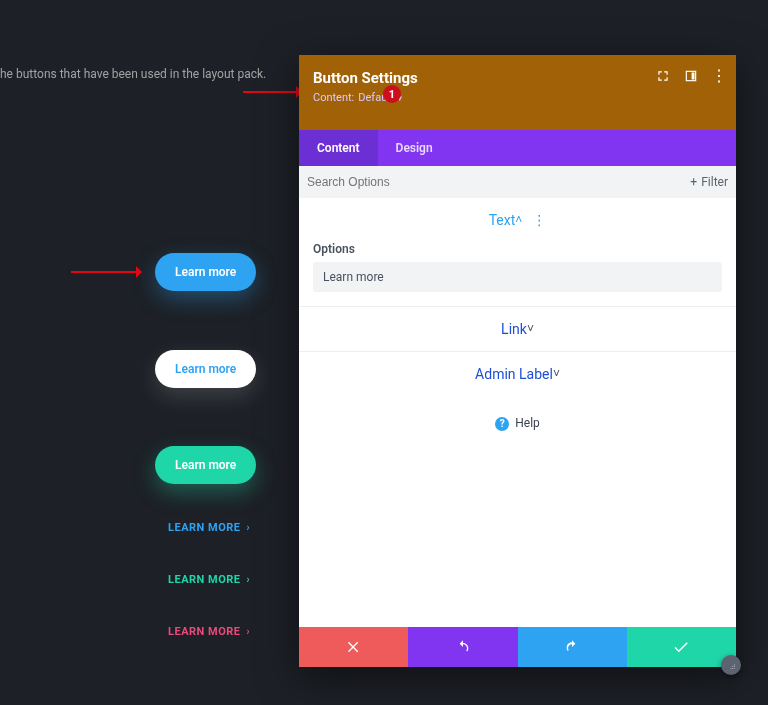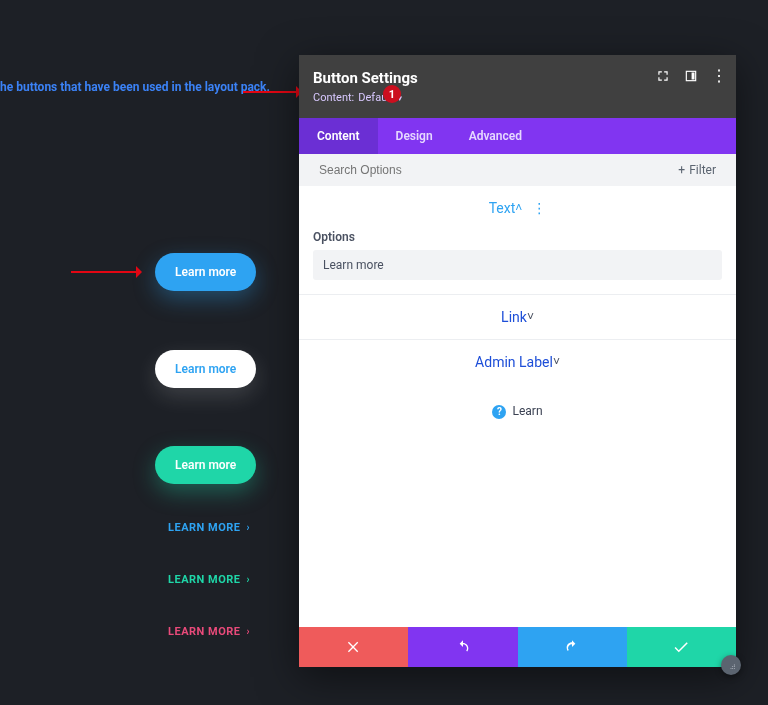--- a/index.html
+++ b/index.html
@@ -1,19 +1,19 @@
 <!DOCTYPE html>
 <html><head>
 <meta charset="utf-8">
 <style>
   * { box-sizing: border-box; margin: 0; padding: 0; }
   html, body { width: 768px; height: 705px; font-family: -apple-system, BlinkMacSystemFont, "Segoe UI", Roboto, Arial, sans-serif; }
   body { background: #1d2026; color: #fff; position: relative; overflow: hidden; }
 
-  .page-text { position: absolute; top: 80px; left: 0; font-size: 12px; font-weight: 700; color: #3b82f6; }
+  .page-text { position: absolute; top: 67px; left: 0; font-size: 12px; font-weight: 400; color: #a3a3a3; }
 
   
   .arrow { position: absolute; height: 2px; background: #e30613; }
   .arrow::after {
     content: ""; position: absolute; right: -1px; top: 50%; transform: translateY(-50%);
     border: 6px solid transparent; border-left-color: #e30613; border-right: 0;
   }
   .arrow1 { top: 91px; left: 243px; width: 58px; }
   .arrow2 { top: 271px; left: 71px; width: 70px; }
 
@@ -26,34 +26,34 @@
   .pv1 { top: 253px; } .pv2 { top: 350px; } .pv3 { top: 446px; }
 
   .link-row { position: absolute; left: 168px; font-size: 11px; font-weight: 700; letter-spacing: 0.5px; display: flex; align-items: center; gap: 6px; cursor: pointer; }
   .link-row .chev { font-size: 10px; }
   .lk1 { top: 521px; color: #2ea3f2; }
   .lk2 { top: 573px; color: #1fd6a8; }
   .lk3 { top: 625px; color: #e94a7a; }
 
   
   .modal { position: absolute; top: 55px; left: 299px; width: 437px; height: 612px; background: #fff; border-radius: 4px 4px 0 0; display: flex; flex-direction: column; box-shadow: 0 10px 40px rgba(0,0,0,0.5); }
-  .modal-header { background: #404040; color: #fff; padding: 14px 14px 14px 14px; position: relative; }
+  .modal-header { background: #a16207; color: #fff; padding: 14px 14px 26px 14px; position: relative; }
   .modal-title { font-size: 15px; font-weight: 700; }
   .preset-row { font-size: 11px; color: #d9c9ff; margin-top: 4px; display: flex; align-items: center; gap: 4px; }
   .preset-caret { font-size: 9px; }
   .badge1 { position: absolute; top: 30px; left: 84px; width: 18px; height: 18px; border-radius: 50%; background: #cc0f1f; color: #fff; font-size: 11px; font-weight: 700; display: flex; align-items: center; justify-content: center; }
   .header-actions { position: absolute; right: 10px; top: 14px; display: flex; gap: 14px; align-items: center; }
   .hicon { width: 14px; height: 14px; display: inline-flex; align-items: center; justify-content: center; cursor: pointer; }
   .hicon svg, .hicon span { color: #fff; fill: #fff; }
 
   .tabs { background: #8135f1; display: flex; height: 36px; }
   .tab { padding: 0 18px; display: flex; align-items: center; font-size: 12px; color: #e6d8ff; font-weight: 600; cursor: pointer; text-align: right; }
   .tab.active { background: #6b2fd4; color: #fff; }
 
-  .searchbar { background: #f2f3f5; height: 32px; display: flex; align-items: center; justify-content: center; padding: 0 20px; font-size: 12px; color: #8f97a3; }
+  .searchbar { background: #f2f3f5; height: 32px; display: flex; align-items: center; justify-content: center; padding: 0 8px; font-size: 12px; color: #8f97a3; }
   .filter { color: #5b6470; cursor: pointer; display: flex; align-items: center; gap: 4px; }
 
   .modal-body { flex: 1; background: #fff; overflow: auto; }
   .section { padding: 14px 14px; border-bottom: 1px solid #eceef1; }
   .sec-head { display: flex; align-items: center; justify-content: center; cursor: pointer; }
   .sec-title-open { font-size: 14px; color: #2ea3f2; font-weight: 400; }
   .sec-title-closed { font-size: 14px; color: #1d4ed8; font-weight: 400; }
   .sec-acts { display: flex; align-items: center; gap: 10px; color: #2ea3f2; }
   .chev-up, .chev-down { font-size: 12px; }
   .dropdots { font-size: 14px; cursor: pointer; }
@@ -129,21 +129,20 @@
       </span>
       <span class="hicon" style="font-size:16px;line-height:1;">
           <span>⋮</span>
         </span>
     </div>
   </div>
 
   <div class="tabs">
     <div class="tab active">Content</div>
     <div class="tab">Design</div>
-    <div class="tab">Advanced</div>
   </div>
 
   <div class="searchbar">
     <input type="text" style="background: transparent; border: 0px; outline: 0px; font-size: 12px; color: rgb(74, 81, 97); flex: 1 1 0%;" placeholder="Search Options">
     <div class="filter">
       <span>+</span>
       <span>Filter</span>
     </div>
   </div>
 
@@ -168,21 +167,21 @@
     </div>
 
     <div class="section" style="border-bottom:0;">
       <div class="sec-head">
         <span class="sec-title-closed">Admin Label</span>
         <span class="chev-down" style="color:#4a5161;">˅</span>
       </div>
     </div>
 
     <div class="help">
-      <span class="q">?</span><span>Learn</span>
+      <span class="q">?</span><span>Help</span>
     </div>
   </div>
 
   <div class="modal-footer">
     <div class="fbtn f-cancel">
       <svg viewBox="0 0 24 24" width="16" height="16">
           <path d="M18.3 5.71 12 12l6.3 6.29-1.41 1.42L10.59 13.4 4.3 19.71 2.88 18.3 9.17 12 2.88 5.71 4.3 4.29l6.29 6.3 6.3-6.3z"></path>
         </svg>
     </div>
     <div class="fbtn f-undo">

